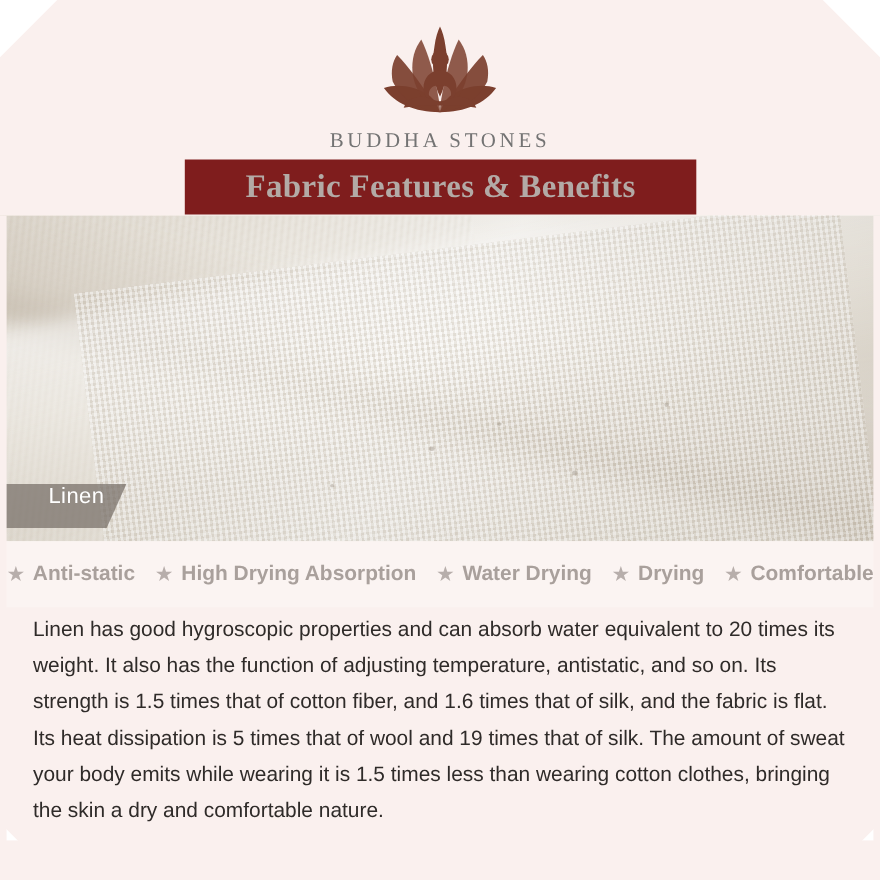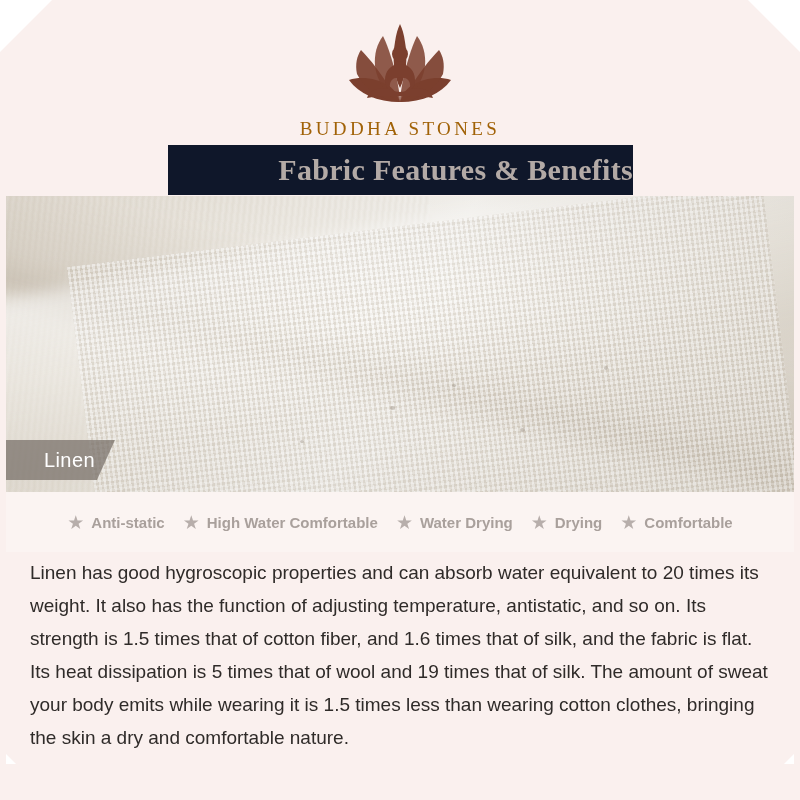--- a/index.html
+++ b/index.html
@@ -46,36 +46,36 @@
   .brand-mark {
     display: block;
     margin: 0 auto;
     width: 170px;
     height: 96px;
   }
   .brand-name {
     margin-top: 4px;
     font-size: 19px;
     letter-spacing: 3.4px;
-    color: #a16207;
+    color: #737373;
     font-family: "Liberation Serif", serif;
     font-weight: 400;
   }
 
   
   .title-band {
     position: absolute;
     top: 145px;
     left: 168px;
     width: 465px;
     height: 50px;
-    background: #0f172a;
+    background: #7f1d1d;
     display: flex;
     align-items: center;
-    justify-content: flex-end;
+    justify-content: center;
   }
   .title-text {
     font-family: "Liberation Serif", serif;
     font-weight: 700;
     font-size: 30px;
     color: #b3aaa6;
     letter-spacing: 0.3px;
   }
 
   
@@ -170,21 +170,20 @@
   }
 
   
   .label-tag {
     position: absolute;
     left: 0;
     top: 440px;
     height: 40px;
     padding: 0 20px 0 44px;
     display: flex;
-    align-items: center;
     background: rgba(118,110,103,0.72);
     clip-path: polygon(0 0, 100% 0, calc(100% - 18px) 100%, 0 100%);
   }
   .label-tag span {
     color: #ffffff;
     font-size: 20px;
     font-family: "Liberation Sans", sans-serif;
     letter-spacing: 0.4px;
   }
 
@@ -208,21 +207,21 @@
   }
   .feature .star {
     color: #b7aeab;
     font-size: 19px;
     margin-right: 7px;
     line-height: 1;
   }
   .feature .ftext {
     font-family: "Liberation Sans", sans-serif;
     font-weight: bold;
-    font-size: 15px;
+    font-size: 19px;
     color: #a9a09c;
     white-space: nowrap;
   }
 
   
   .body-copy {
     position: absolute;
     top: 556px;
     left: 30px;
     width: 742px;
@@ -311,21 +310,21 @@
     <span>Linen</span>
   </div>
 
   <div class="features">
     <div class="feature">
       <span class="star">★</span>
       <span class="ftext">Anti-static</span>
     </div>
     <div class="feature">
       <span class="star">★</span>
-      <span class="ftext">High Water Comfortable</span>
+      <span class="ftext">High Drying Absorption</span>
     </div>
     <div class="feature">
       <span class="star">★</span>
       <span class="ftext">Water Drying</span>
     </div>
     <div class="feature">
       <span class="star">★</span>
       <span class="ftext">Drying</span>
     </div>
     <div class="feature">

